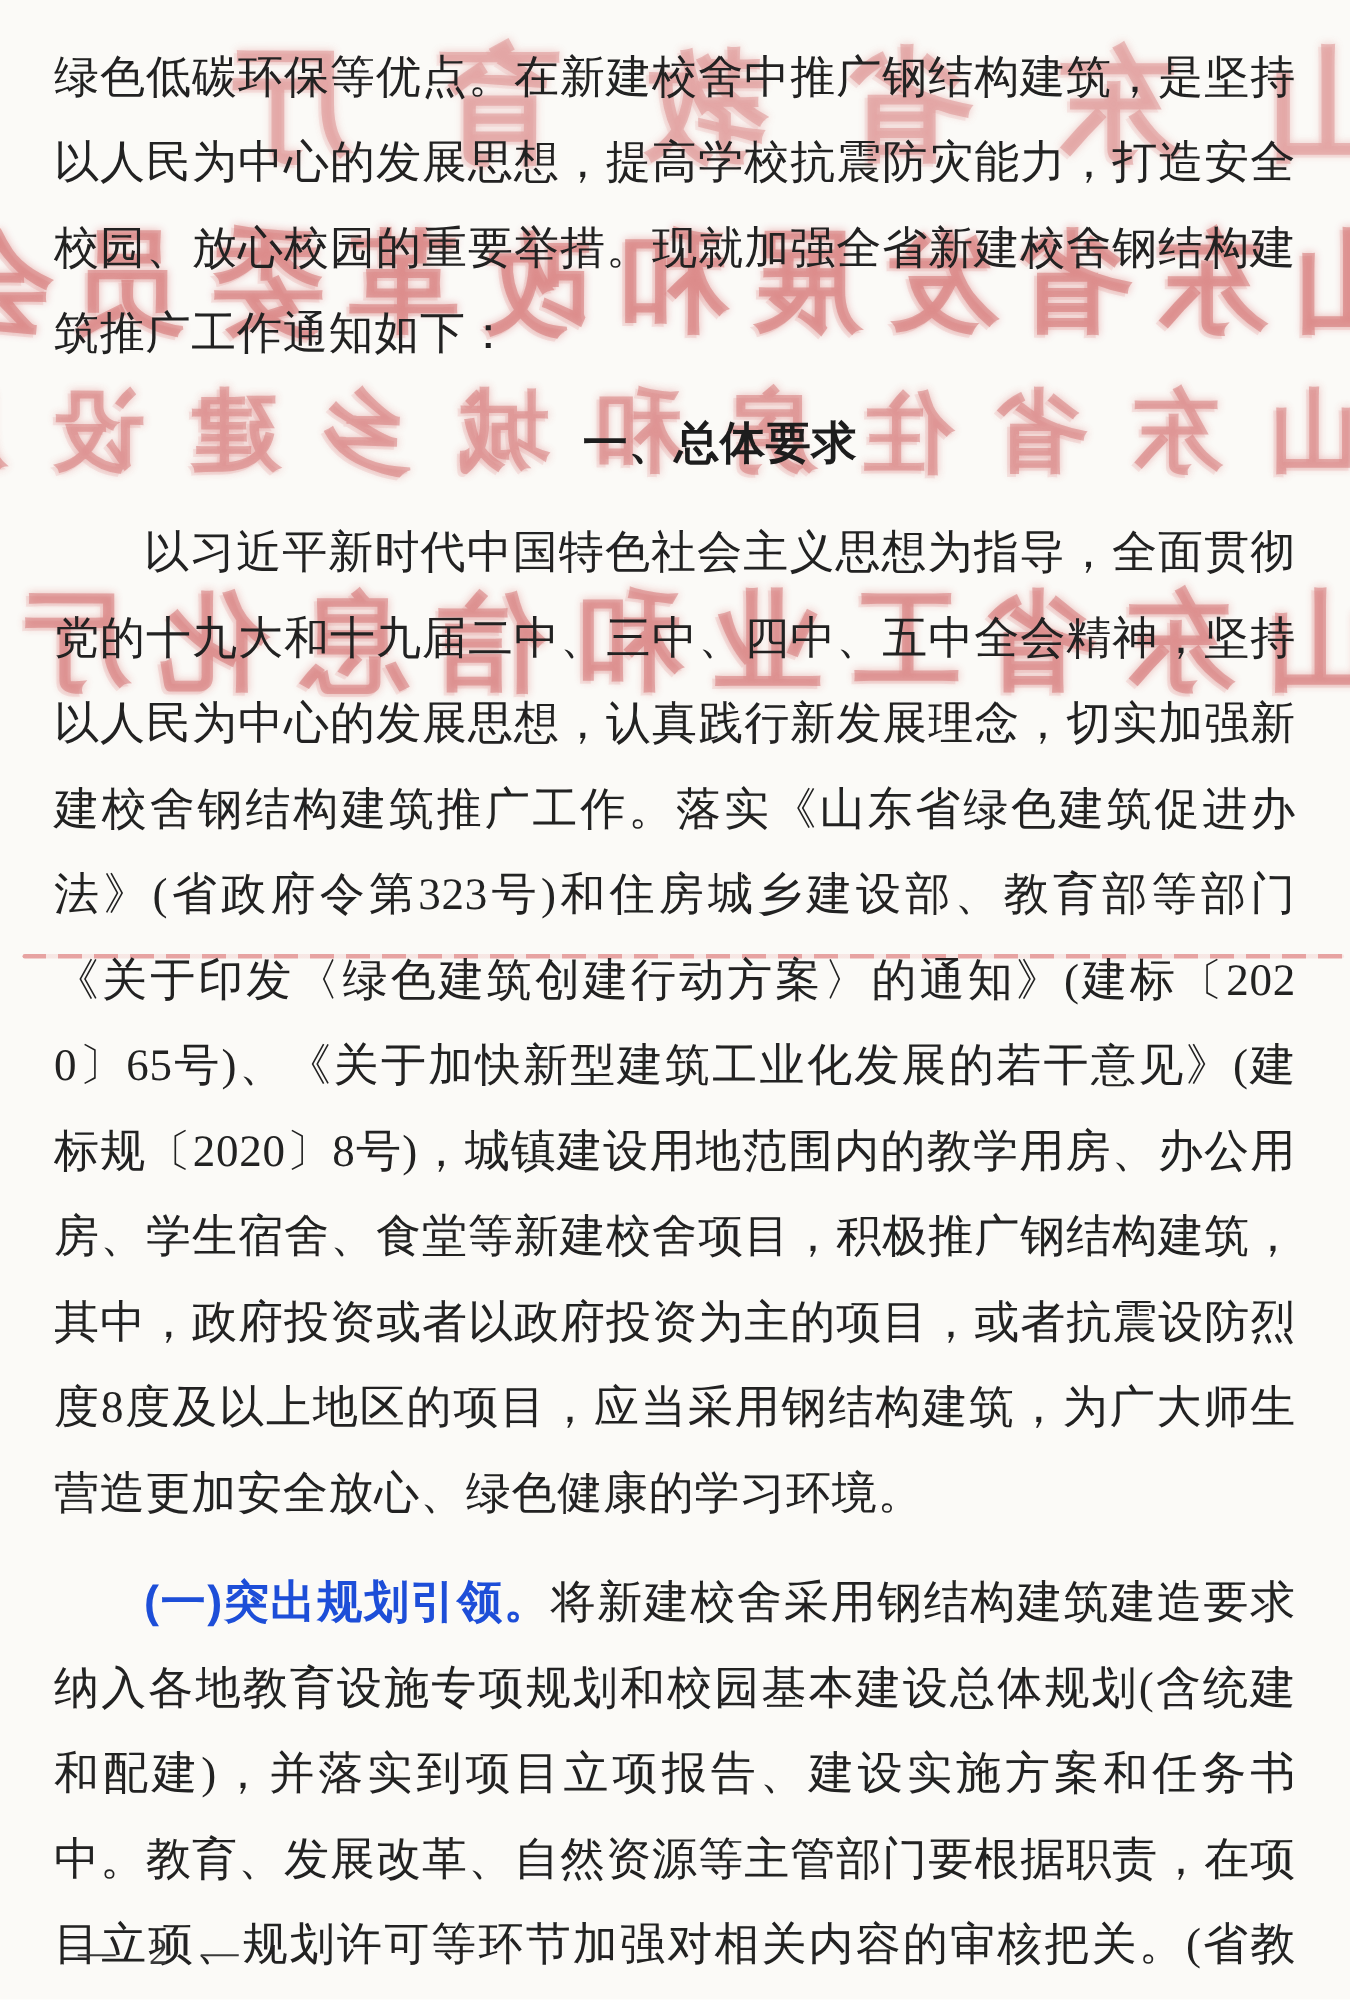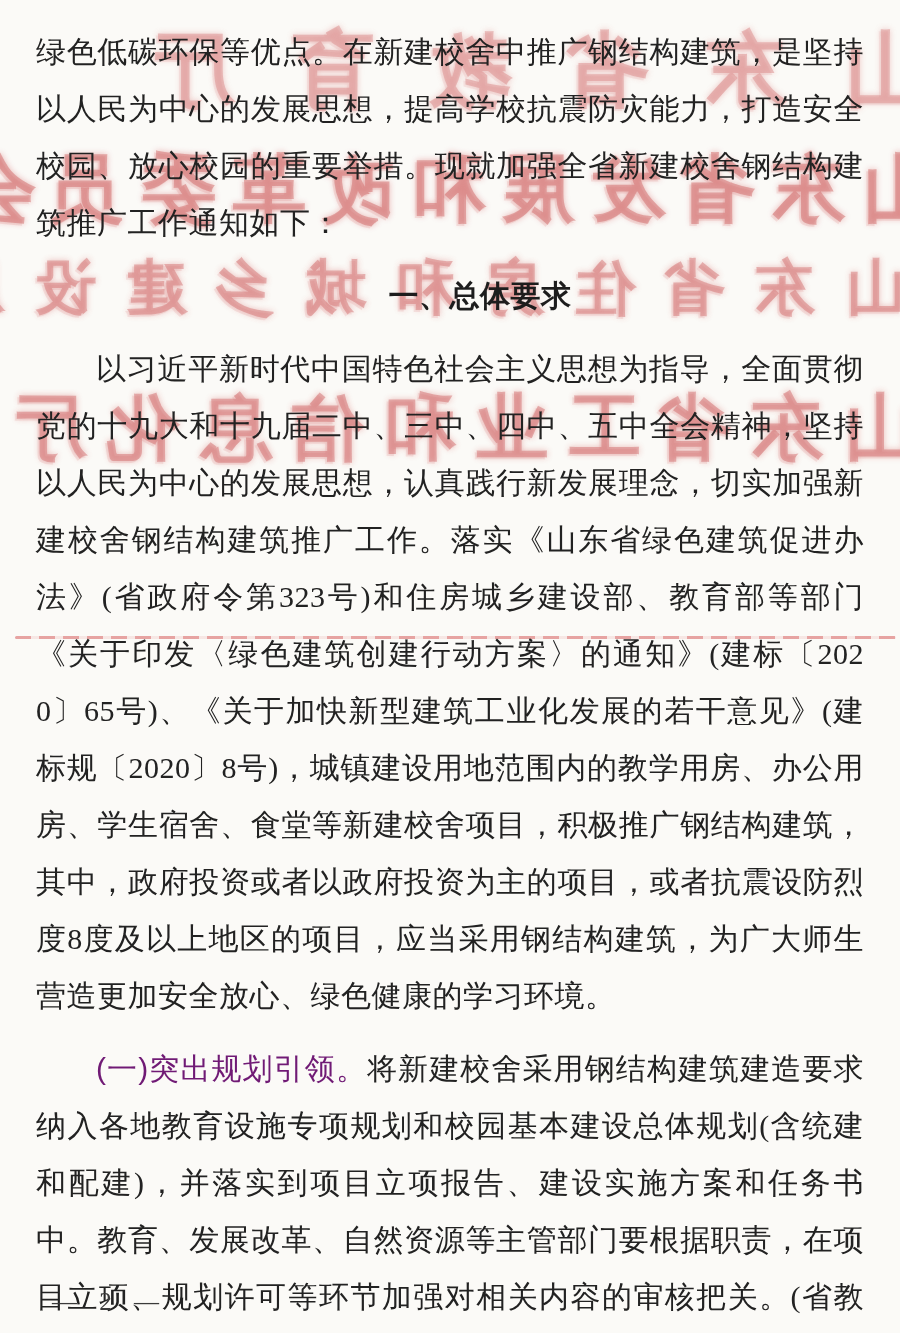--- a/index.html
+++ b/index.html
@@ -77,22 +77,22 @@
     font-family: "Liberation Sans", "DejaVu Sans", sans-serif;
     font-weight: 700;
     text-indent: 2em;
     text-align: center;
     color: #1d1d1d;
   }
   .heading-1 { margin-top: 6px; }
   .heading-2 { margin-top: 8px; }
   .para-lead {
     font-family: "Liberation Sans", "DejaVu Sans", sans-serif;
-    font-weight: 400;
-    color: #701a75;
+    font-weight: 700;
+    color: #1d4ed8;
   }
 
   
   .page-number {
     position: absolute;
     z-index: 1;
     left: 52px;
     top: 1288px;
     font-size: 25px;
     letter-spacing: 8px;

